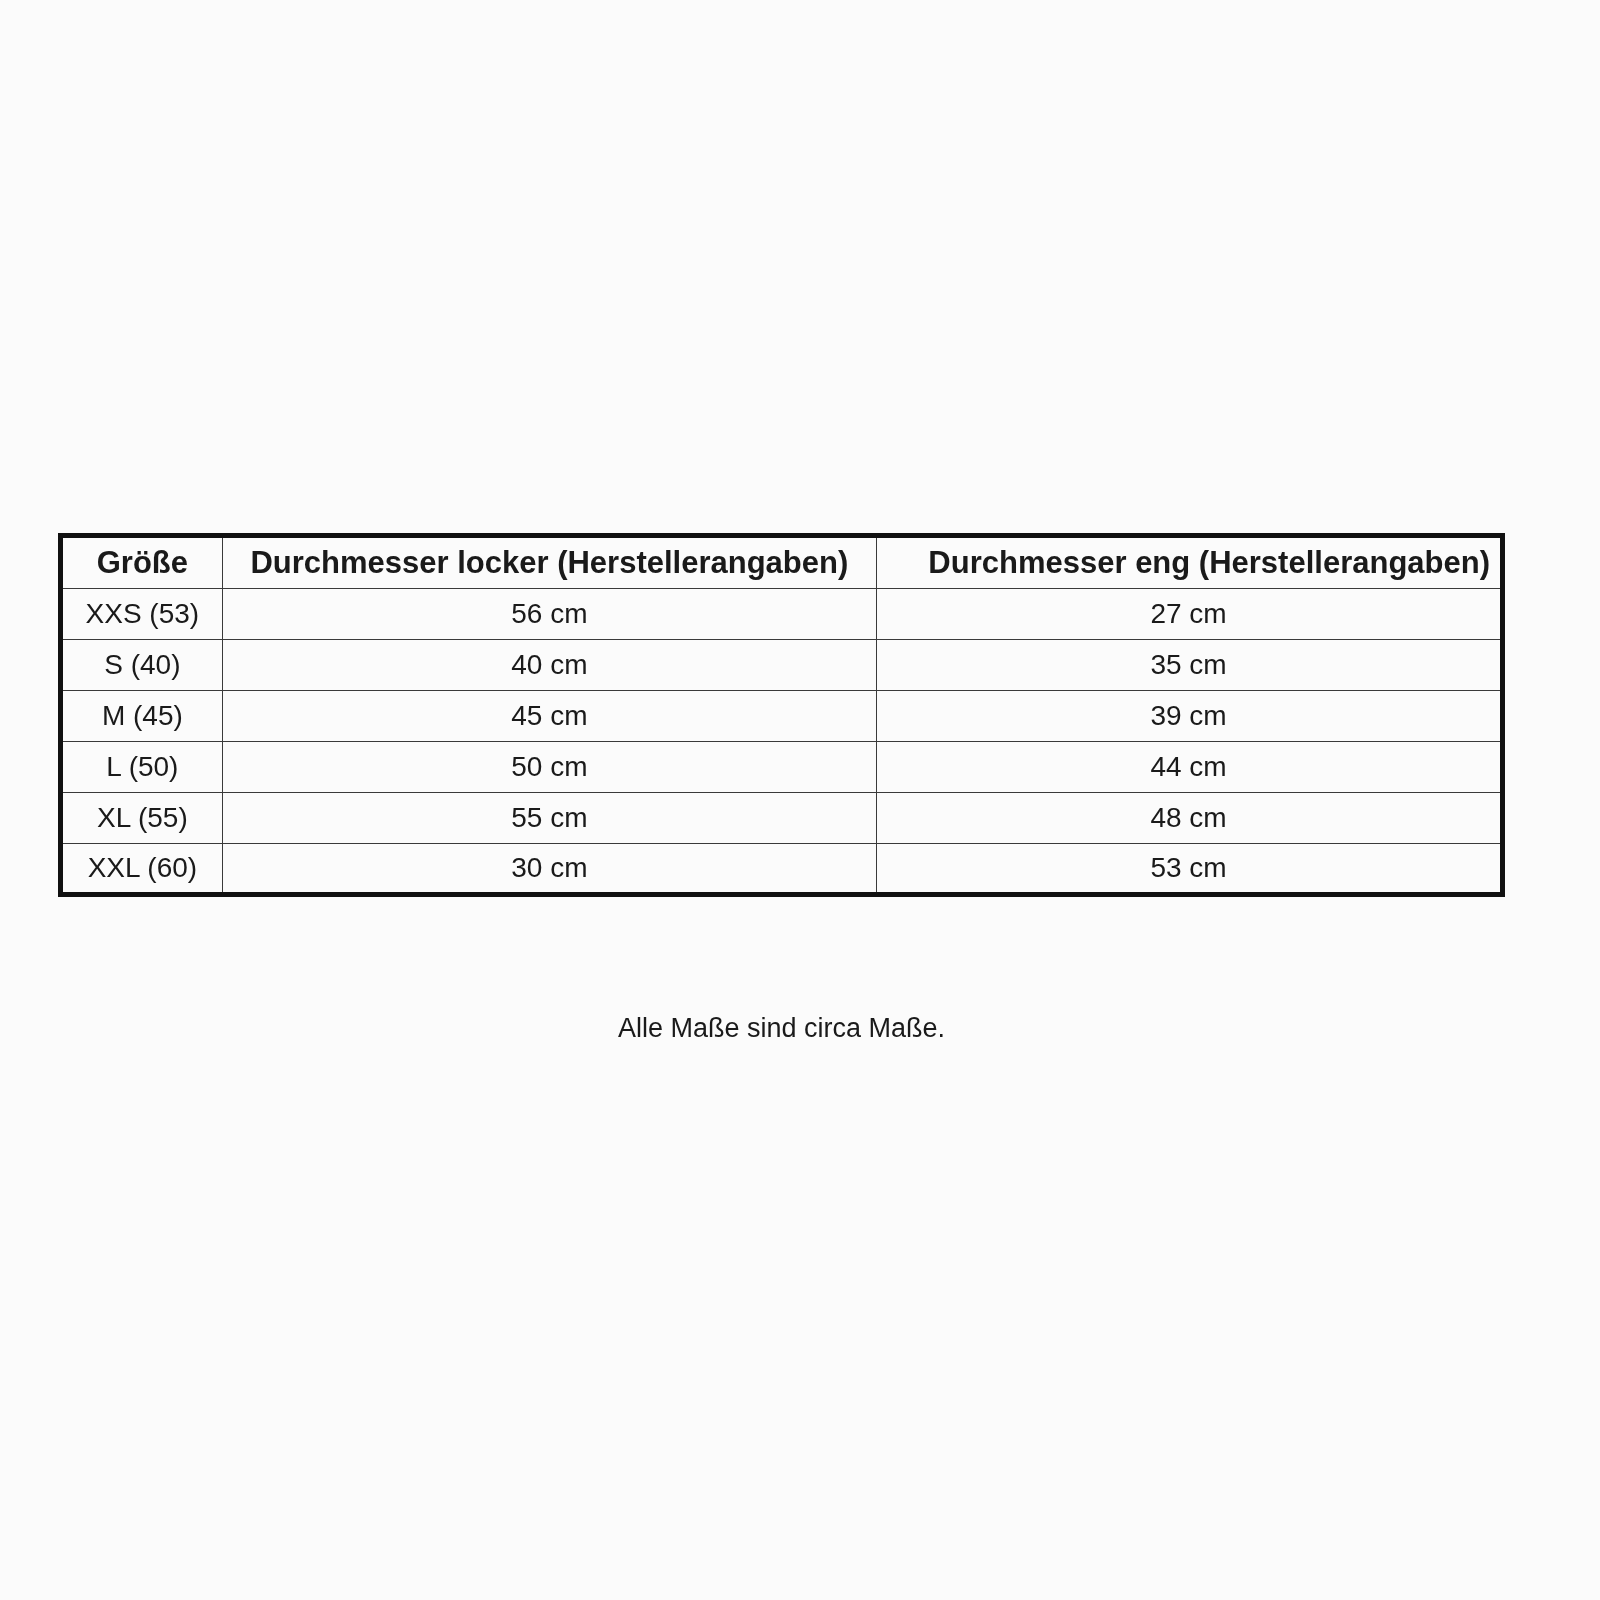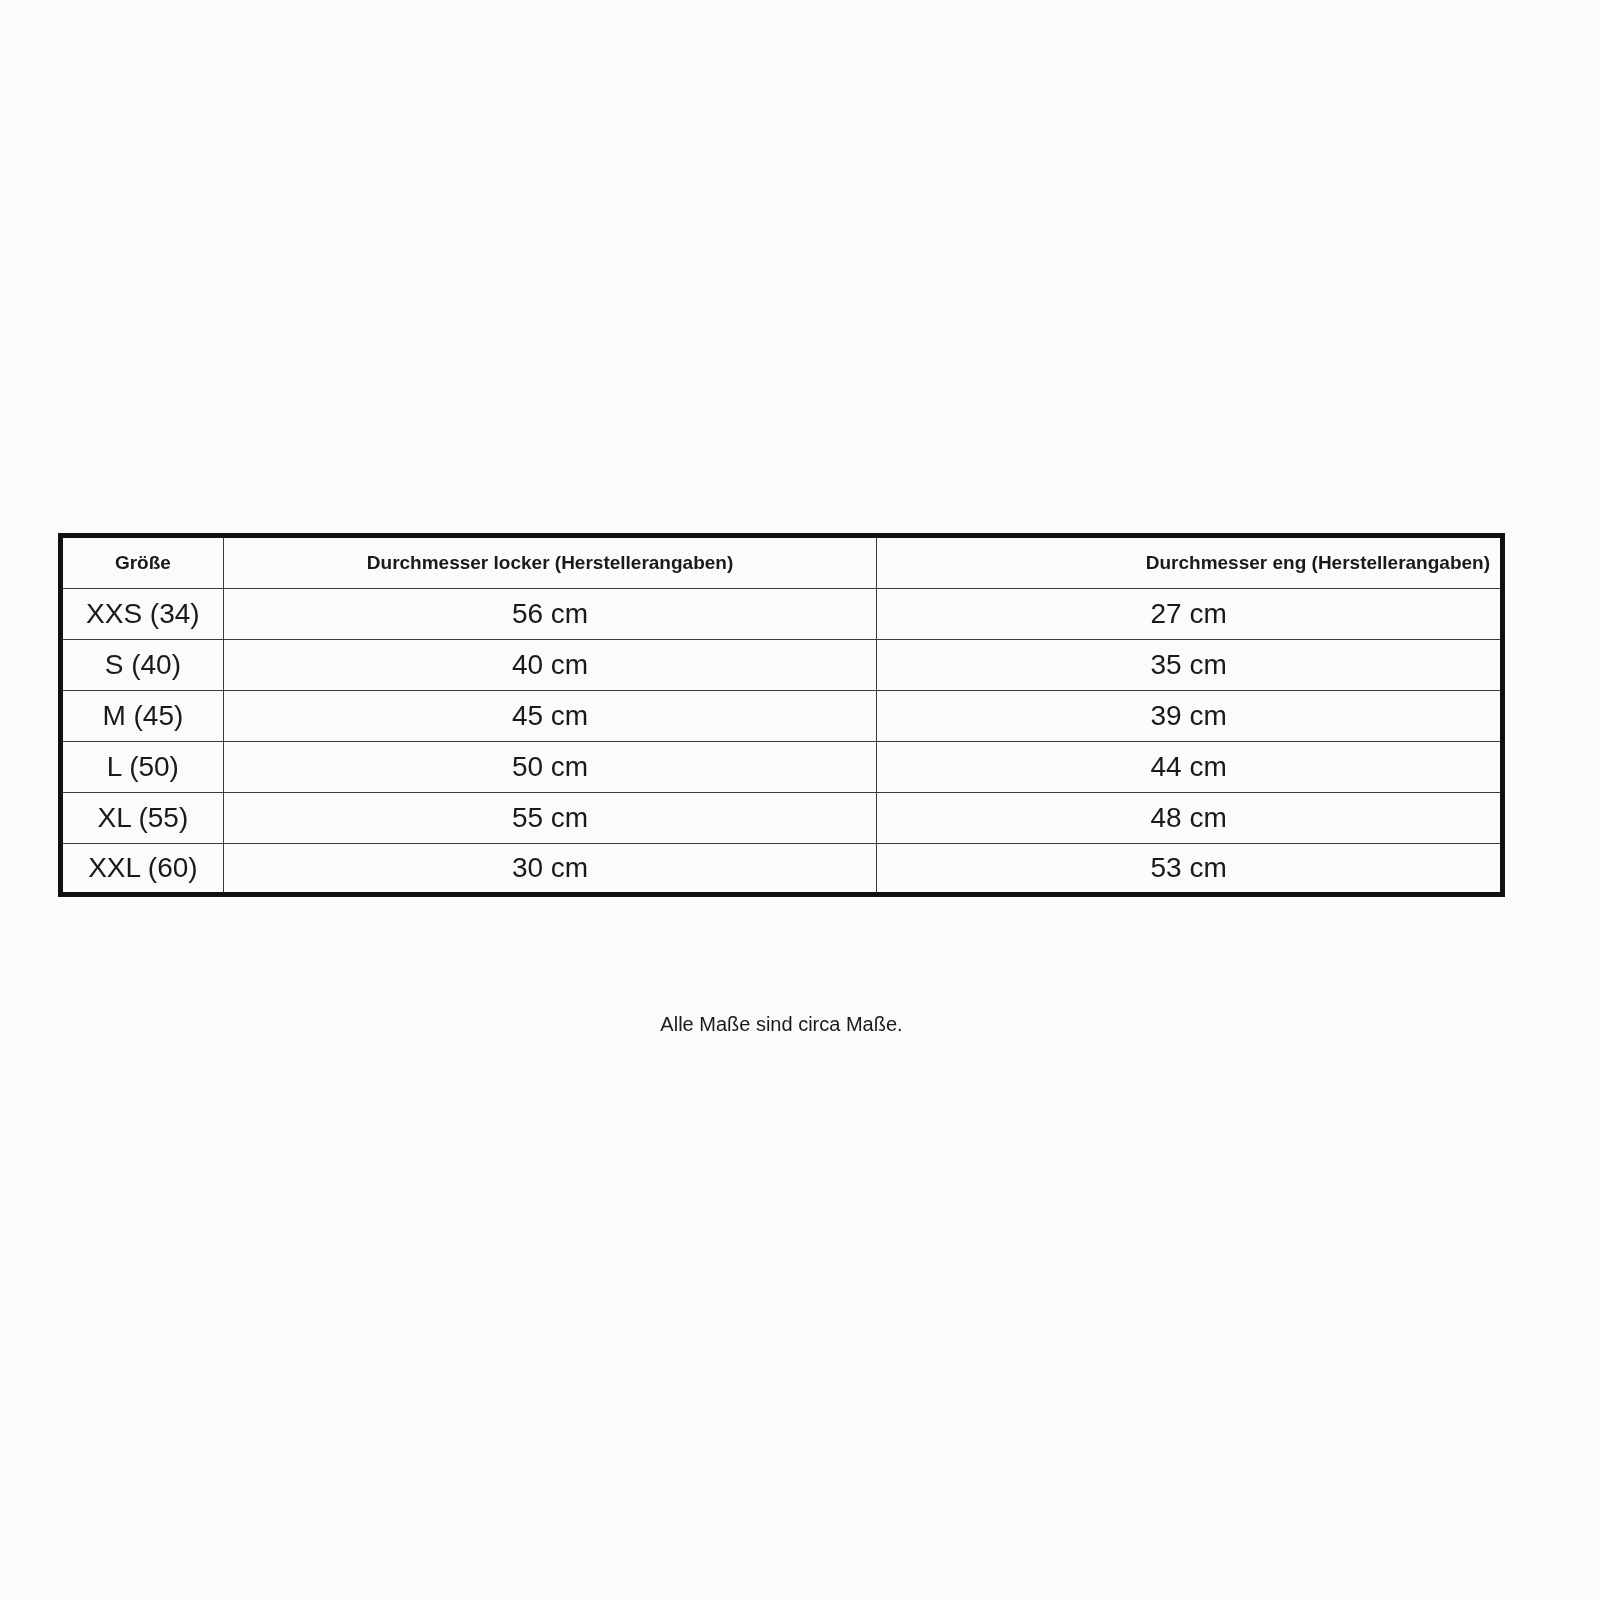--- a/index.html
+++ b/index.html
@@ -30,52 +30,52 @@
     border: 1px solid #3a3a3a;
     text-align: center;
     vertical-align: middle;
     height: 51px;
     font-size: 28px;
     padding: 4px 10px;
     white-space: nowrap;
   }
   .size-table th {
     font-weight: bold;
-    font-size: 19px;
+    font-size: 31px;
     height: 53px;
   }
   .size-table .col-size  { width: 163px; }
   .size-table .col-loose { width: 656px; }
   .size-table .col-tight { width: 628px; text-align: right; }
   .footnote {
     position: absolute;
     left: 58px;
     top: 1013px;
     width: 1447px;
     text-align: center;
-    font-size: 20px;
+    font-size: 27px;
     color: #1a1a1a;
   }
 </style>
 </head>
 <body>
 
 <div class="canvas">
 
   <table class="size-table">
     <thead>
       <tr>
         <th class="col-size">Größe</th>
         <th class="col-loose">Durchmesser locker (Herstellerangaben)</th>
         <th class="col-tight">Durchmesser eng (Herstellerangaben)</th>
       </tr>
     </thead>
     <tbody>
       <tr>
-        <td>XXS (34)</td>
+        <td>XXS (53)</td>
         <td>56 cm</td>
         <td>27 cm</td>
       </tr>
       <tr>
         <td>S (40)</td>
         <td>40 cm</td>
         <td>35 cm</td>
       </tr>
       <tr>
         <td>M (45)</td>

